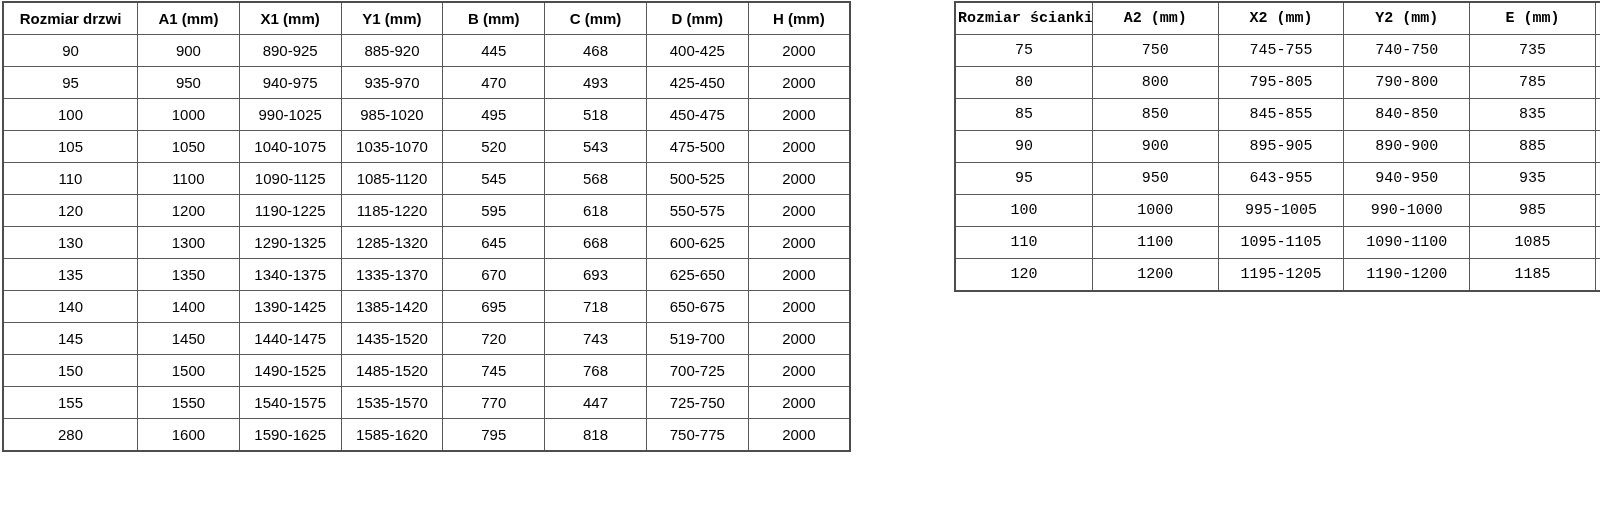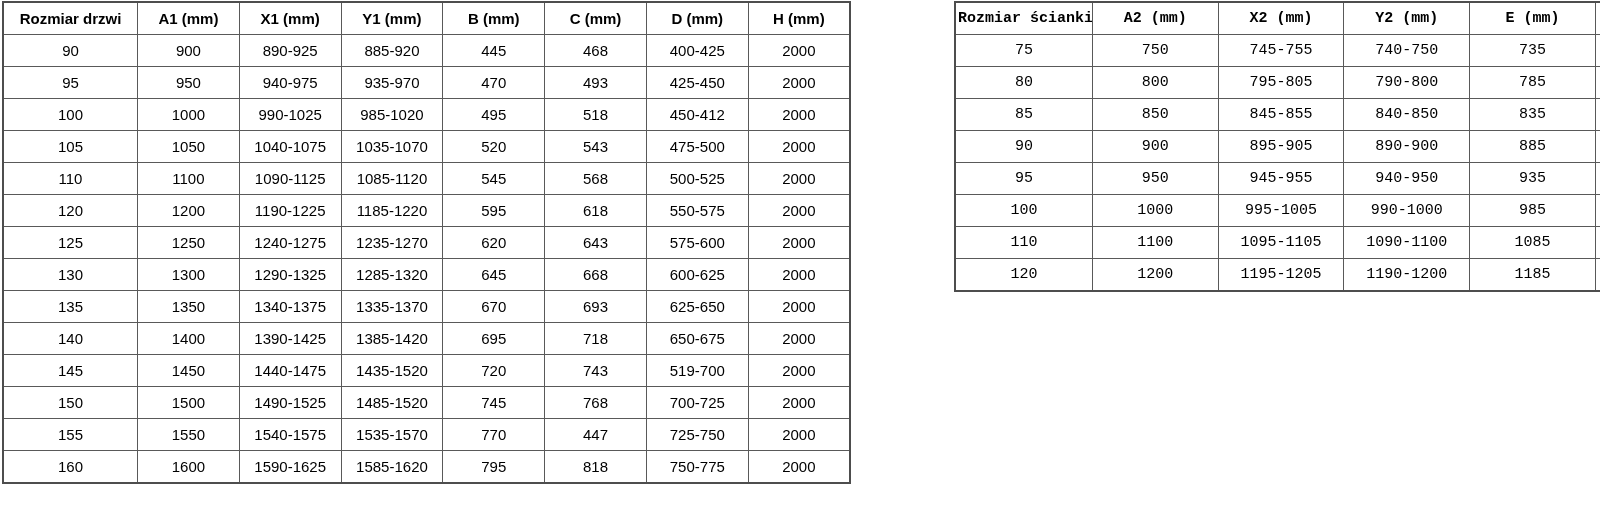--- a/index.html
+++ b/index.html
@@ -78,21 +78,21 @@
           <td>425-450</td>
           <td>2000</td>
         </tr>
         <tr>
           <td>100</td>
           <td>1000</td>
           <td>990-1025</td>
           <td>985-1020</td>
           <td>495</td>
           <td>518</td>
-          <td>450-412</td>
+          <td>450-475</td>
           <td>2000</td>
         </tr>
         <tr>
           <td>105</td>
           <td>1050</td>
           <td>1040-1075</td>
           <td>1035-1070</td>
           <td>520</td>
           <td>543</td>
           <td>475-500</td>
@@ -112,30 +112,20 @@
           <td>120</td>
           <td>1200</td>
           <td>1190-1225</td>
           <td>1185-1220</td>
           <td>595</td>
           <td>618</td>
           <td>550-575</td>
           <td>2000</td>
         </tr>
         <tr>
-          <td>125</td>
-          <td>1250</td>
-          <td>1240-1275</td>
-          <td>1235-1270</td>
-          <td>620</td>
-          <td>643</td>
-          <td>575-600</td>
-          <td>2000</td>
-        </tr>
-        <tr>
           <td>130</td>
           <td>1300</td>
           <td>1290-1325</td>
           <td>1285-1320</td>
           <td>645</td>
           <td>668</td>
           <td>600-625</td>
           <td>2000</td>
         </tr>
         <tr>
@@ -182,21 +172,21 @@
           <td>155</td>
           <td>1550</td>
           <td>1540-1575</td>
           <td>1535-1570</td>
           <td>770</td>
           <td>447</td>
           <td>725-750</td>
           <td>2000</td>
         </tr>
         <tr>
-          <td>160</td>
+          <td>280</td>
           <td>1600</td>
           <td>1590-1625</td>
           <td>1585-1620</td>
           <td>795</td>
           <td>818</td>
           <td>750-775</td>
           <td>2000</td>
         </tr>
       </tbody>
   </table>
@@ -241,21 +231,21 @@
           <td>90</td>
           <td>900</td>
           <td>895-905</td>
           <td>890-900</td>
           <td>885</td>
           <td>2000</td>
         </tr>
         <tr>
           <td>95</td>
           <td>950</td>
-          <td>945-955</td>
+          <td>643-955</td>
           <td>940-950</td>
           <td>935</td>
           <td>2000</td>
         </tr>
         <tr>
           <td>100</td>
           <td>1000</td>
           <td>995-1005</td>
           <td>990-1000</td>
           <td>985</td>

